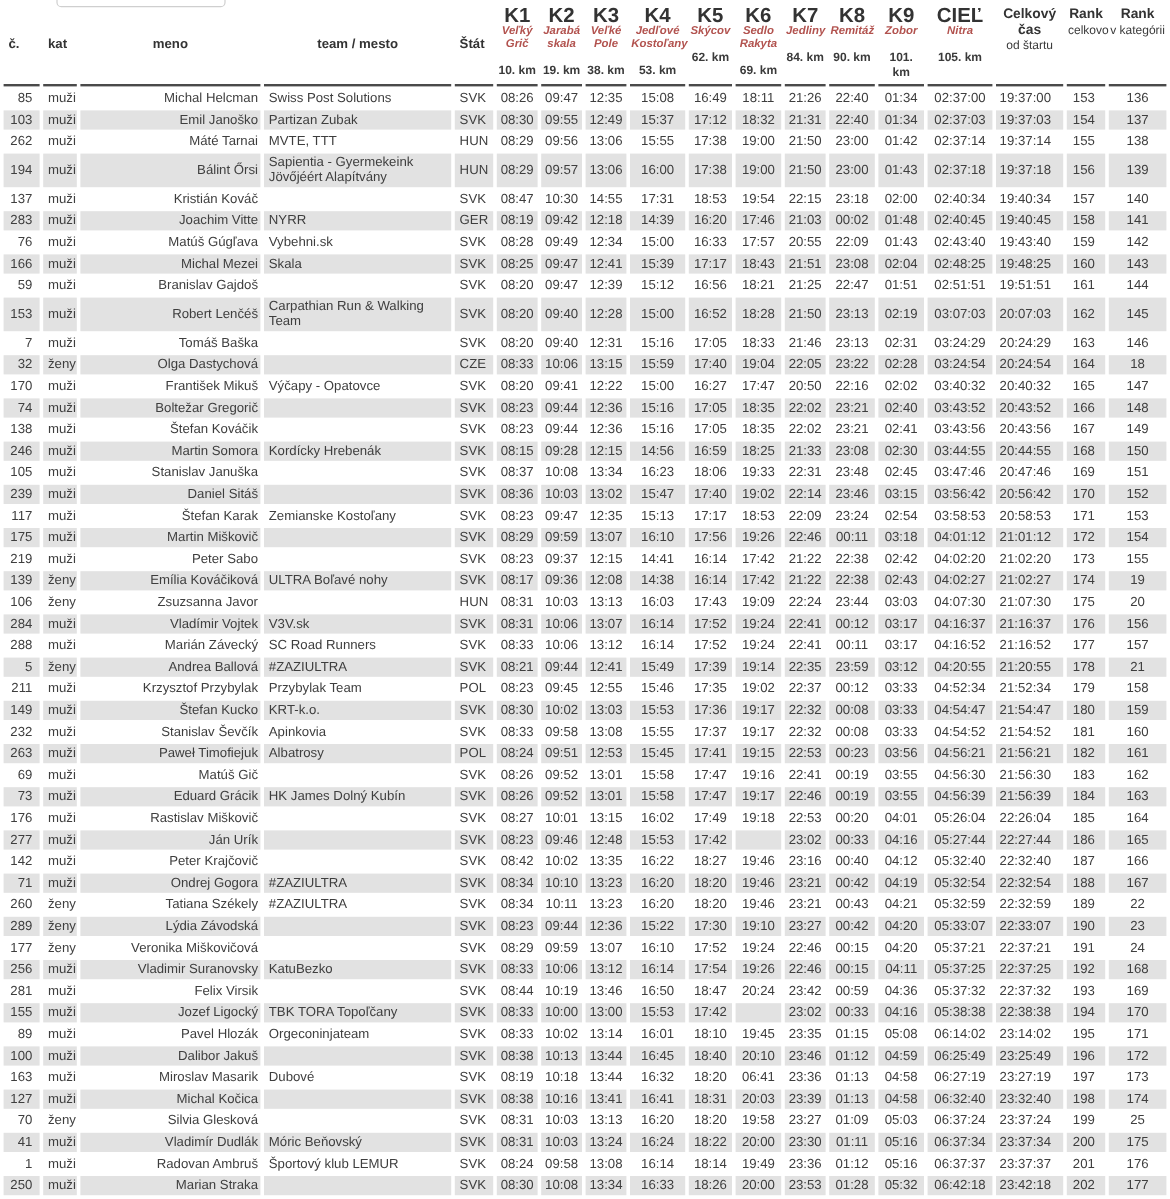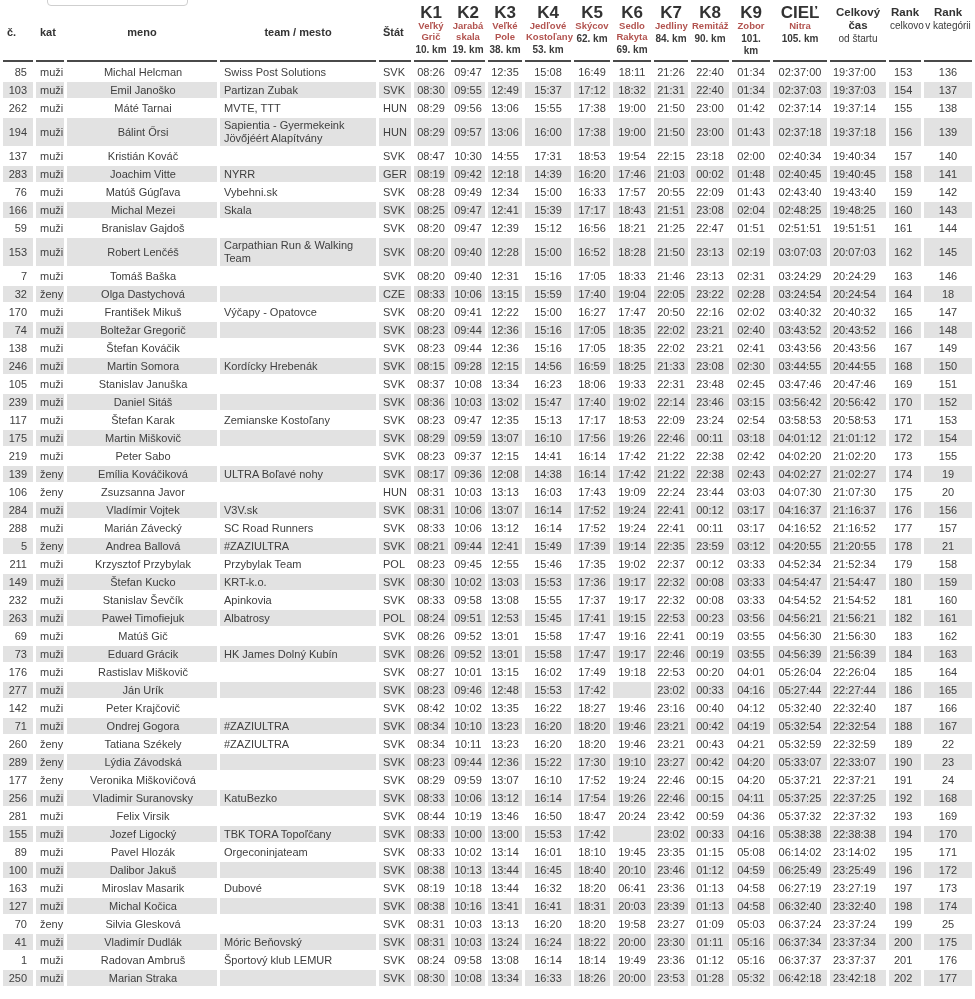--- a/index.html
+++ b/index.html
@@ -3,29 +3,29 @@
 <meta charset="utf-8">
 <style>
   html,body{margin:0;padding:0;background:#fff;}
   body{width:975px;height:999px;overflow:hidden;font-family:"Liberation Sans",sans-serif;position:relative;}
   .cutoff-box{position:absolute;left:47px;top:-5px;width:139px;height:9px;border:1px solid #cfcfcf;border-radius:0 0 4px 4px;background:#fff;}
   table{border-collapse:separate;border-spacing:3px 2px;table-layout:fixed;width:975px;margin-top:2px;}
   th{vertical-align:middle;font-size:11px;font-weight:bold;color:#333;padding:2px 1px 3px 1px;border-bottom:2px solid #4a4a4a;text-align:center;}
   th.cp{vertical-align:top;}
   th.lft{text-align:left;padding-left:4px;}
   .cp-code{font-size:17px;font-weight:bold;color:#333;line-height:13px;}
-  .cp-name{font-size:9.5px;font-weight:bold;color:var(--red,#b2534f);line-height:11px;margin-top:1px;}
-  .cp-km{font-size:10px;font-weight:bold;color:#3a3a3a;line-height:12px;margin-top:2px;}
+  .cp-name{font-size:9.5px;font-weight:bold;color:var(--red,#b2534f);line-height:11px;margin-top:1px;font-style:italic;}
+  .cp-km{font-size:10px;font-weight:bold;color:#3a3a3a;line-height:12px;margin-top:12px;}
   .hd-sub{font-size:10px;font-weight:normal;color:#3a3a3a;line-height:12px;margin-top:1px;}
   .hd-title{font-size:11.5px;font-weight:bold;color:#333;line-height:13px;}
   td{font-size:11px;color:#3e3e3e;height:14px;line-height:14px;padding:1px 2px;vertical-align:middle;white-space:nowrap;overflow:hidden;}
   tr.stripe td{background:var(--stripe,#e2e2e2);}
   td.c-no{text-align:right;padding-right:6px;margin-top:16px;}
   td.c-kat{text-align:left;padding-left:4px;}
-  td.c-meno{text-align:center;padding-left:4px;}
+  td.c-meno{text-align:right;padding-left:4px;}
   td.c-team{text-align:left;padding-left:4px;white-space:normal;line-height:13px;}
   td.c-stat{text-align:left;padding-left:4px;}
   td.c-time{text-align:center;}
   td.c-total{text-align:left;padding-left:3px;}
   td.c-rank{text-align:left;padding-left:5px;}
   td.c-rankk{text-align:center;}
 </style>
 </head>
 <body>
 

